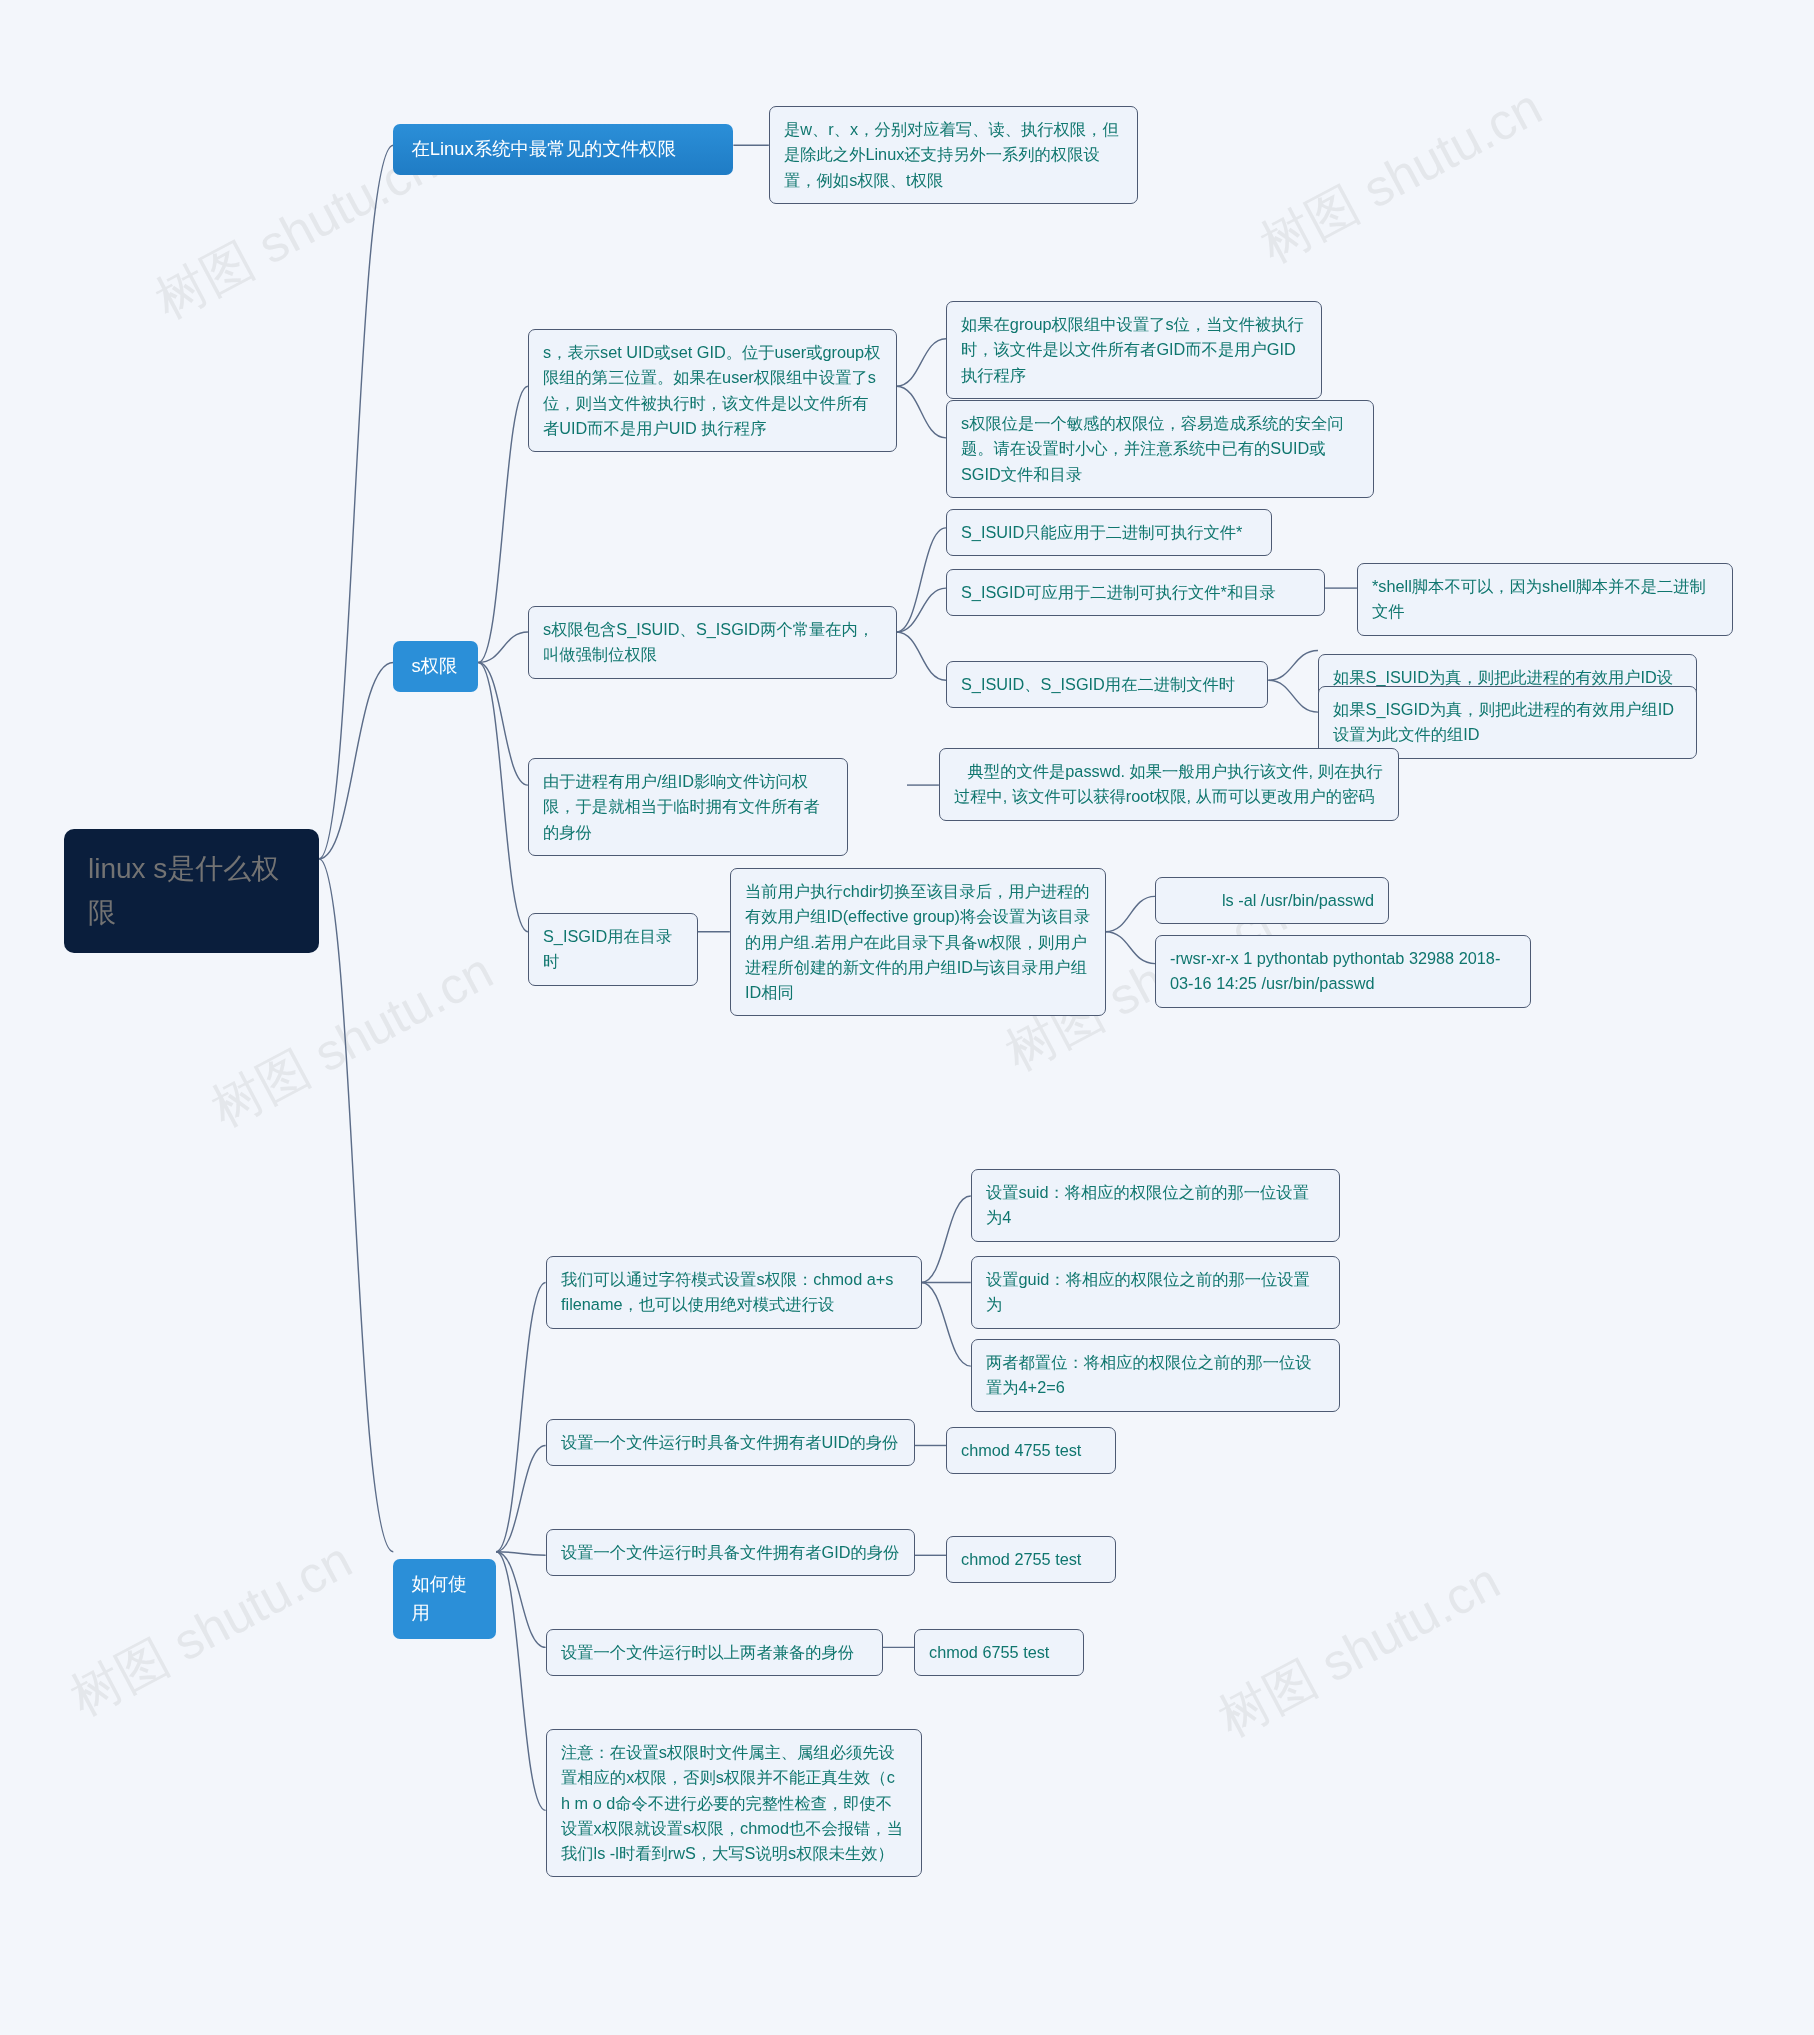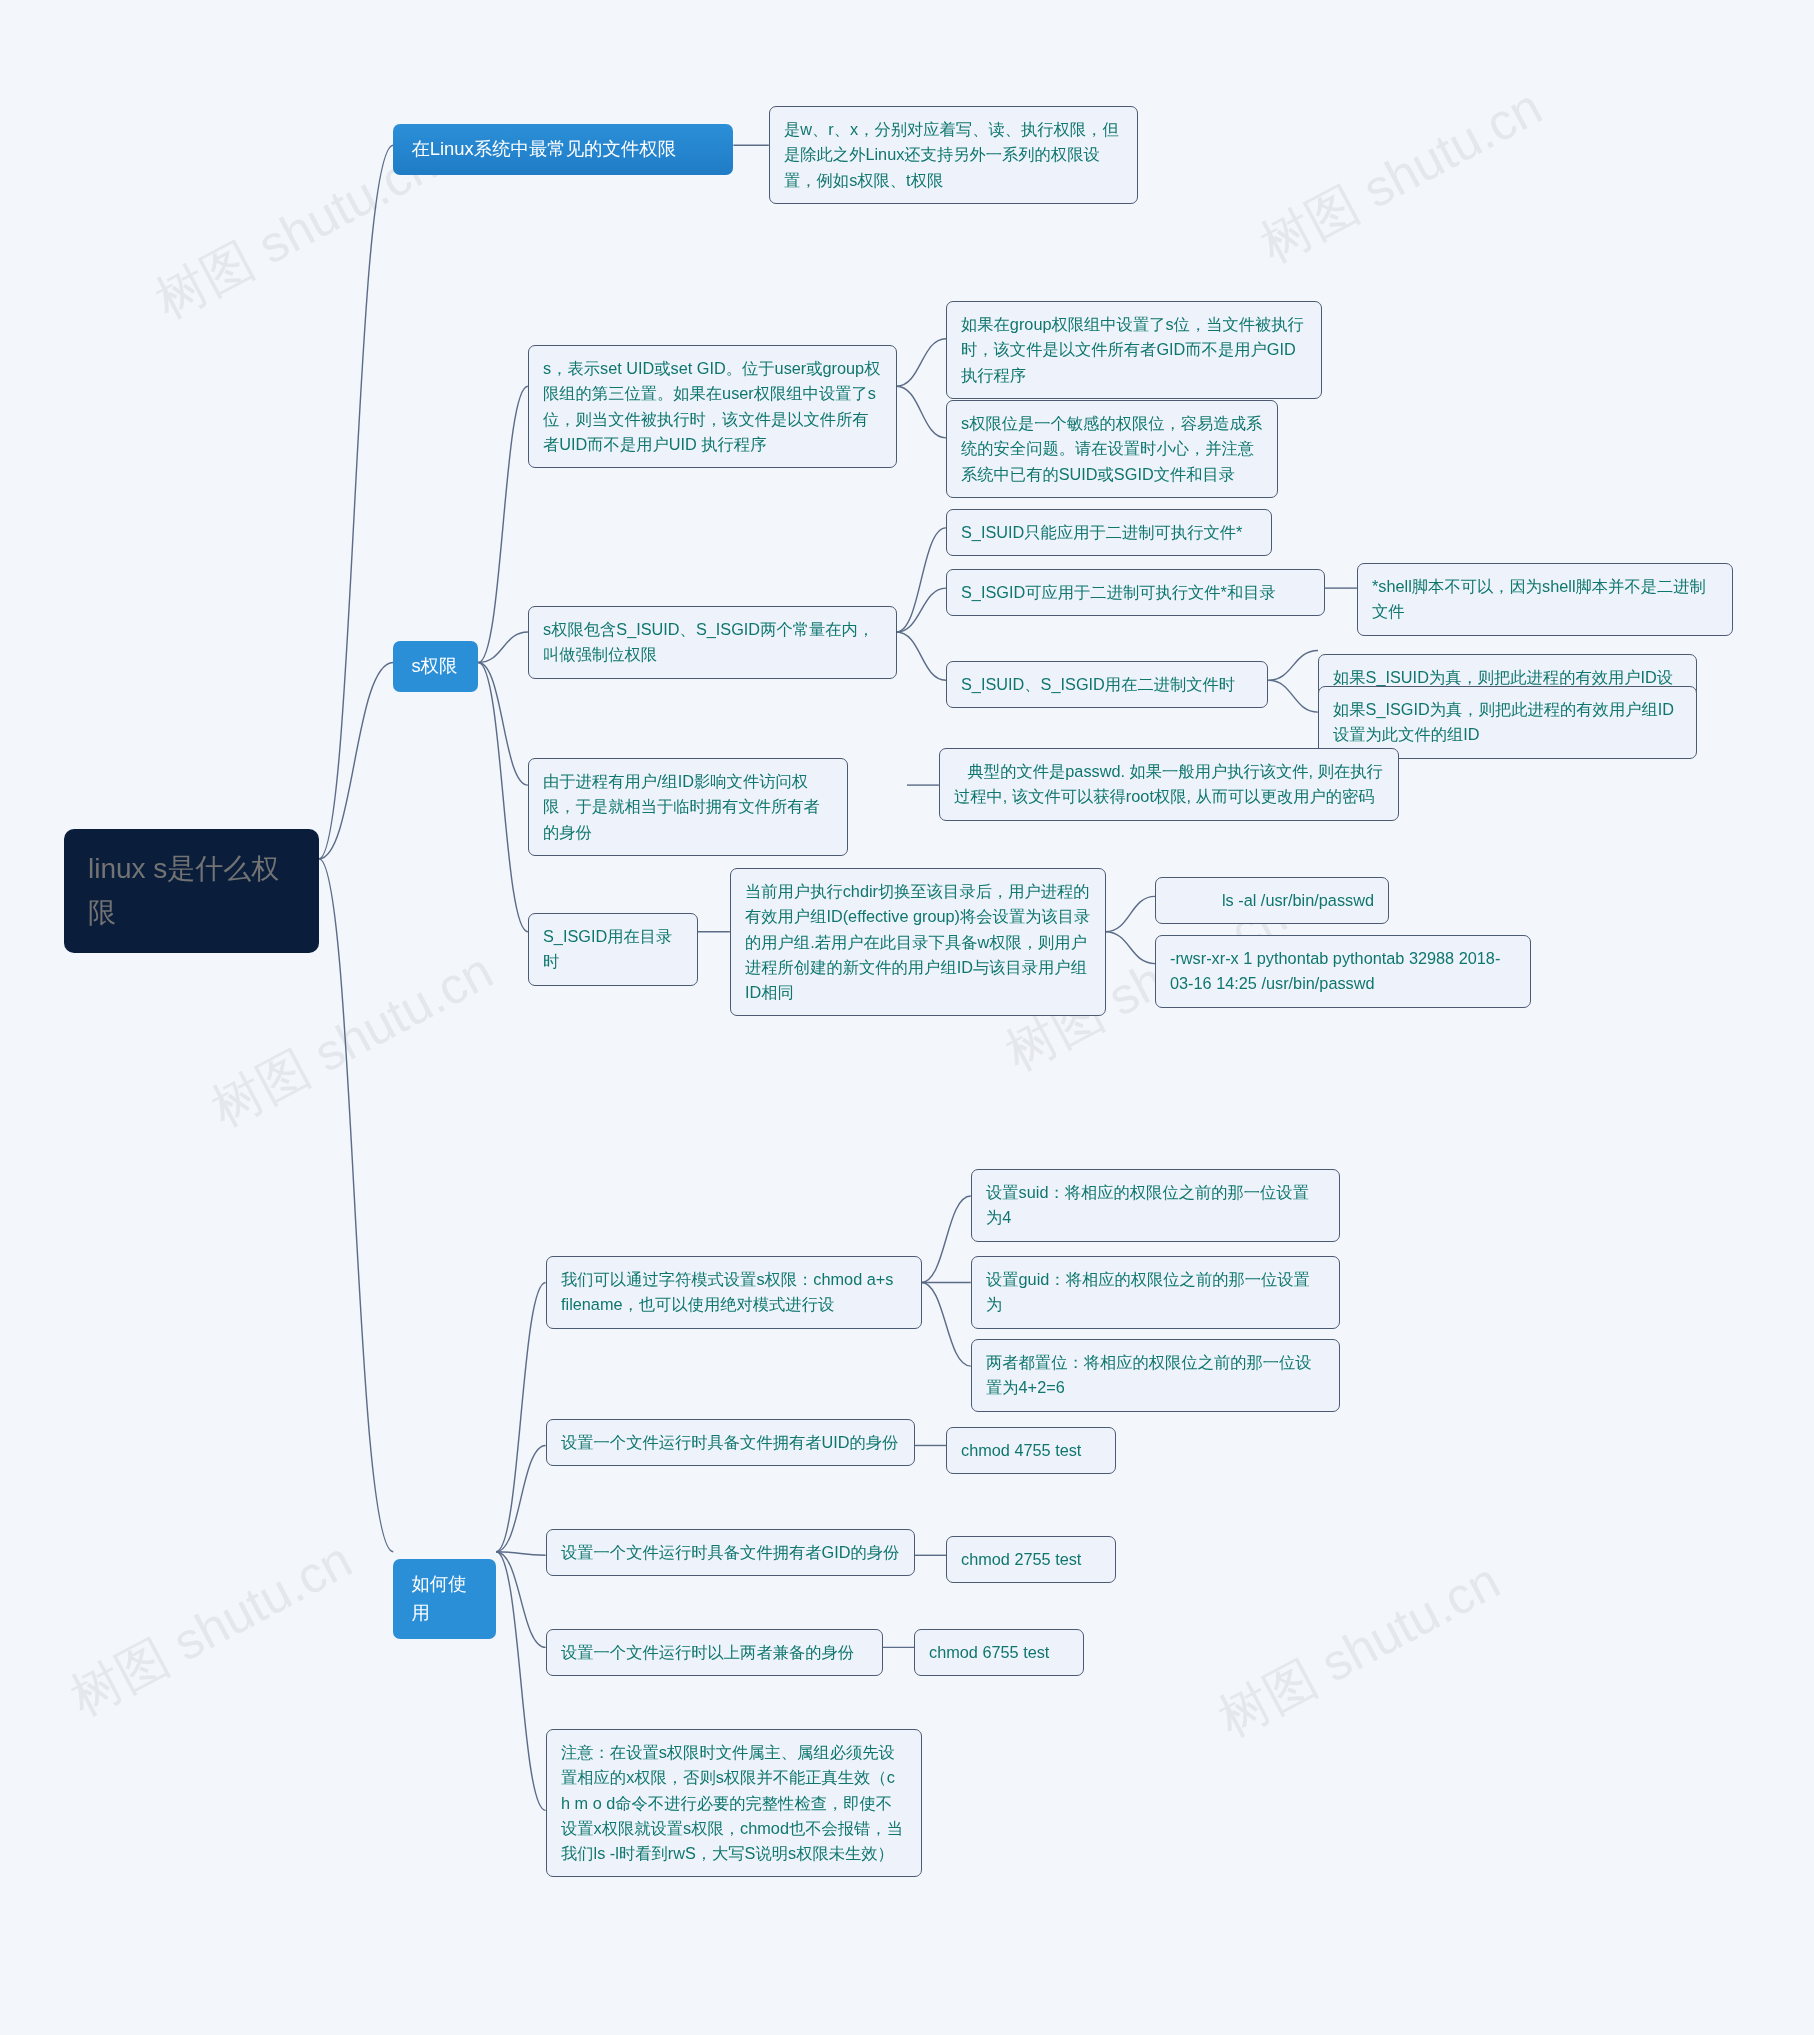--- a/index.html
+++ b/index.html
@@ -133,23 +133,23 @@
   </g>
 </svg>
 
 <div class="node root" style="left:64px; top:829px; width:255px;">linux s是什么权限</div>
 
 <div class="node branch-blue-grad" style="left:393px; top:124px; width:340px;">在Linux系统中最常见的文件权限</div>
 <div class="node leaf" style="left:769px; top:106px; width:369px;">是w、r、x，分别对应着写、读、执行权限，但是除此之外Linux还支持另外一系列的权限设置，例如s权限、t权限</div>
 
 <div class="node branch-blue" style="left:393px; top:641px; width:85px;">s权限</div>
 
-<div class="node leaf" style="left:528px; top:345px; width:369px;">s，表示set UID或set GID。位于user或group权限组的第三位置。如果在user权限组中设置了s位，则当文件被执行时，该文件是以文件所有者UID而不是用户UID 执行程序</div>
+<div class="node leaf" style="left:528px; top:329px; width:369px;">s，表示set UID或set GID。位于user或group权限组的第三位置。如果在user权限组中设置了s位，则当文件被执行时，该文件是以文件所有者UID而不是用户UID 执行程序</div>
 <div class="node leaf" style="left:946px; top:301px; width:376px;">如果在group权限组中设置了s位，当文件被执行时，该文件是以文件所有者GID而不是用户GID执行程序</div>
-<div class="node leaf" style="left:946px; top:400px; width:332px;">s权限位是一个敏感的权限位，容易造成系统的安全问题。请在设置时小心，并注意系统中已有的SUID或SGID文件和目录</div>
+<div class="node leaf" style="left:946px; top:400px; width:428px;">s权限位是一个敏感的权限位，容易造成系统的安全问题。请在设置时小心，并注意系统中已有的SUID或SGID文件和目录</div>
 
 <div class="node leaf" style="left:528px; top:606px; width:369px;">s权限包含S_ISUID、S_ISGID两个常量在内，叫做强制位权限</div>
 <div class="node leaf" style="left:946px; top:509px; width:326px;">S_ISUID只能应用于二进制可执行文件*</div>
 <div class="node leaf" style="left:946px; top:569px; width:379px;">S_ISGID可应用于二进制可执行文件*和目录</div>
 <div class="node leaf" style="left:1357px; top:563px; width:376px;">*shell脚本不可以，因为shell脚本并不是二进制文件</div>
 <div class="node leaf" style="left:946px; top:661px; width:322px;">S_ISUID、S_ISGID用在二进制文件时</div>
 <div class="node leaf" style="left:1318px; top:624px; width:379px;margin-top:30px;">如果S_ISUID为真，则把此进程的有效用户ID设置为此文件拥有者的用户ID</div>
 <div class="node leaf" style="left:1318px; top:686px; width:379px;">如果S_ISGID为真，则把此进程的有效用户组ID设置为此文件的组ID</div>
 
 <div class="node leaf" style="left:528px; top:758px; width:320px;">由于进程有用户/组ID影响文件访问权限，于是就相当于临时拥有文件所有者的身份</div>

